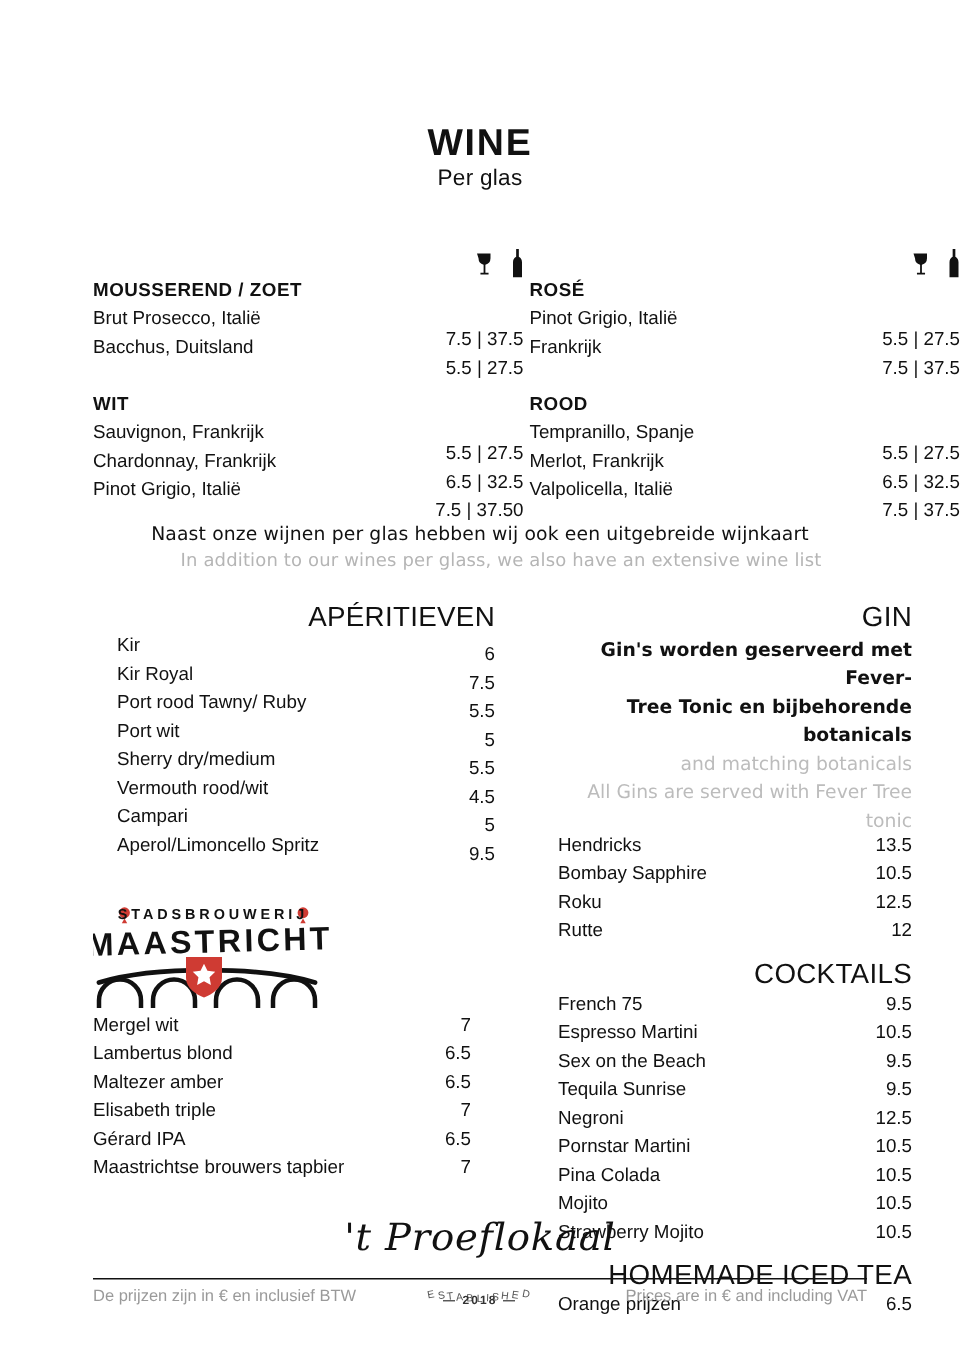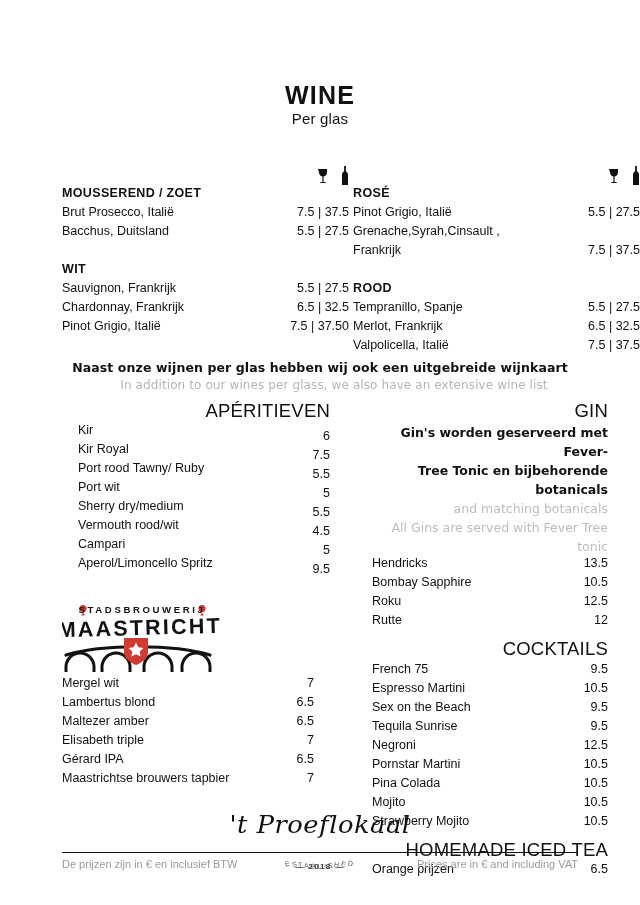--- a/index.html
+++ b/index.html
@@ -35,31 +35,30 @@
   .glyph-row .glyphs{
     position:absolute;right:0;top:-2px;display:flex;gap:13px;align-items:flex-end;
   }
   .cat-row{position:relative;height:19px;}
   .cat-name{
     font-size:12.5px;font-weight:700;letter-spacing:.35px;
     position:absolute;left:0;top:0;
   }
   .w-row{position:relative;height:19px;font-size:12.5px;}
   .w-name{position:absolute;left:0;top:0;white-space:nowrap;}
-  .w-price{position:absolute;right:0;top:0;white-space:nowrap;}
+  .w-price{position:absolute;right:0;top:14px;white-space:nowrap;}
   .w-gap{height:19px;}
 
   
   .blurb{
     position:absolute;left:0;top:348px;width:640px;text-align:center;
   }
   .blurb .nl{
-    font-size:12.5px;font-weight:700;letter-spacing:.1px;
+    font-size:12.5px;font-weight:400;letter-spacing:.1px;
     font-family:"DejaVu Sans", sans-serif;
-    margin-top:12px;
   }
   .blurb .en{
     font-size:12px;color:#b5b5b5;margin-top:3px;letter-spacing:.1px;
     font-family:"DejaVu Sans", sans-serif;
     padding-left:28px;
   }
 
   
   .cols{position:absolute;left:16px;top:400px;width:640px;display:flex;text-align:right;}
   .col-left{width:252px;margin-left:62px;position:relative;}
@@ -187,23 +186,20 @@
           </svg>
         </div>
       </div>
       <div>
           <div class="cat-row">
             <div class="cat-name">ROSÉ</div>
           </div>
           <div class="w-row">
             <span class="w-name">Pinot Grigio, Italië</span>
             <span class="w-price">5.5 | 27.5</span>
-          </div>
-          <div class="w-row">
-            <span class="w-name">Grenache,Syrah,Cinsault ,</span>
           </div>
           <div class="w-row">
             <span class="w-name">Frankrijk</span>
             <span class="w-price">7.5 | 37.5</span>
           </div>
           <div class="w-gap"></div>
           <div class="cat-row">
             <div class="cat-name">ROOD</div>
           </div>
           <div class="w-row">

